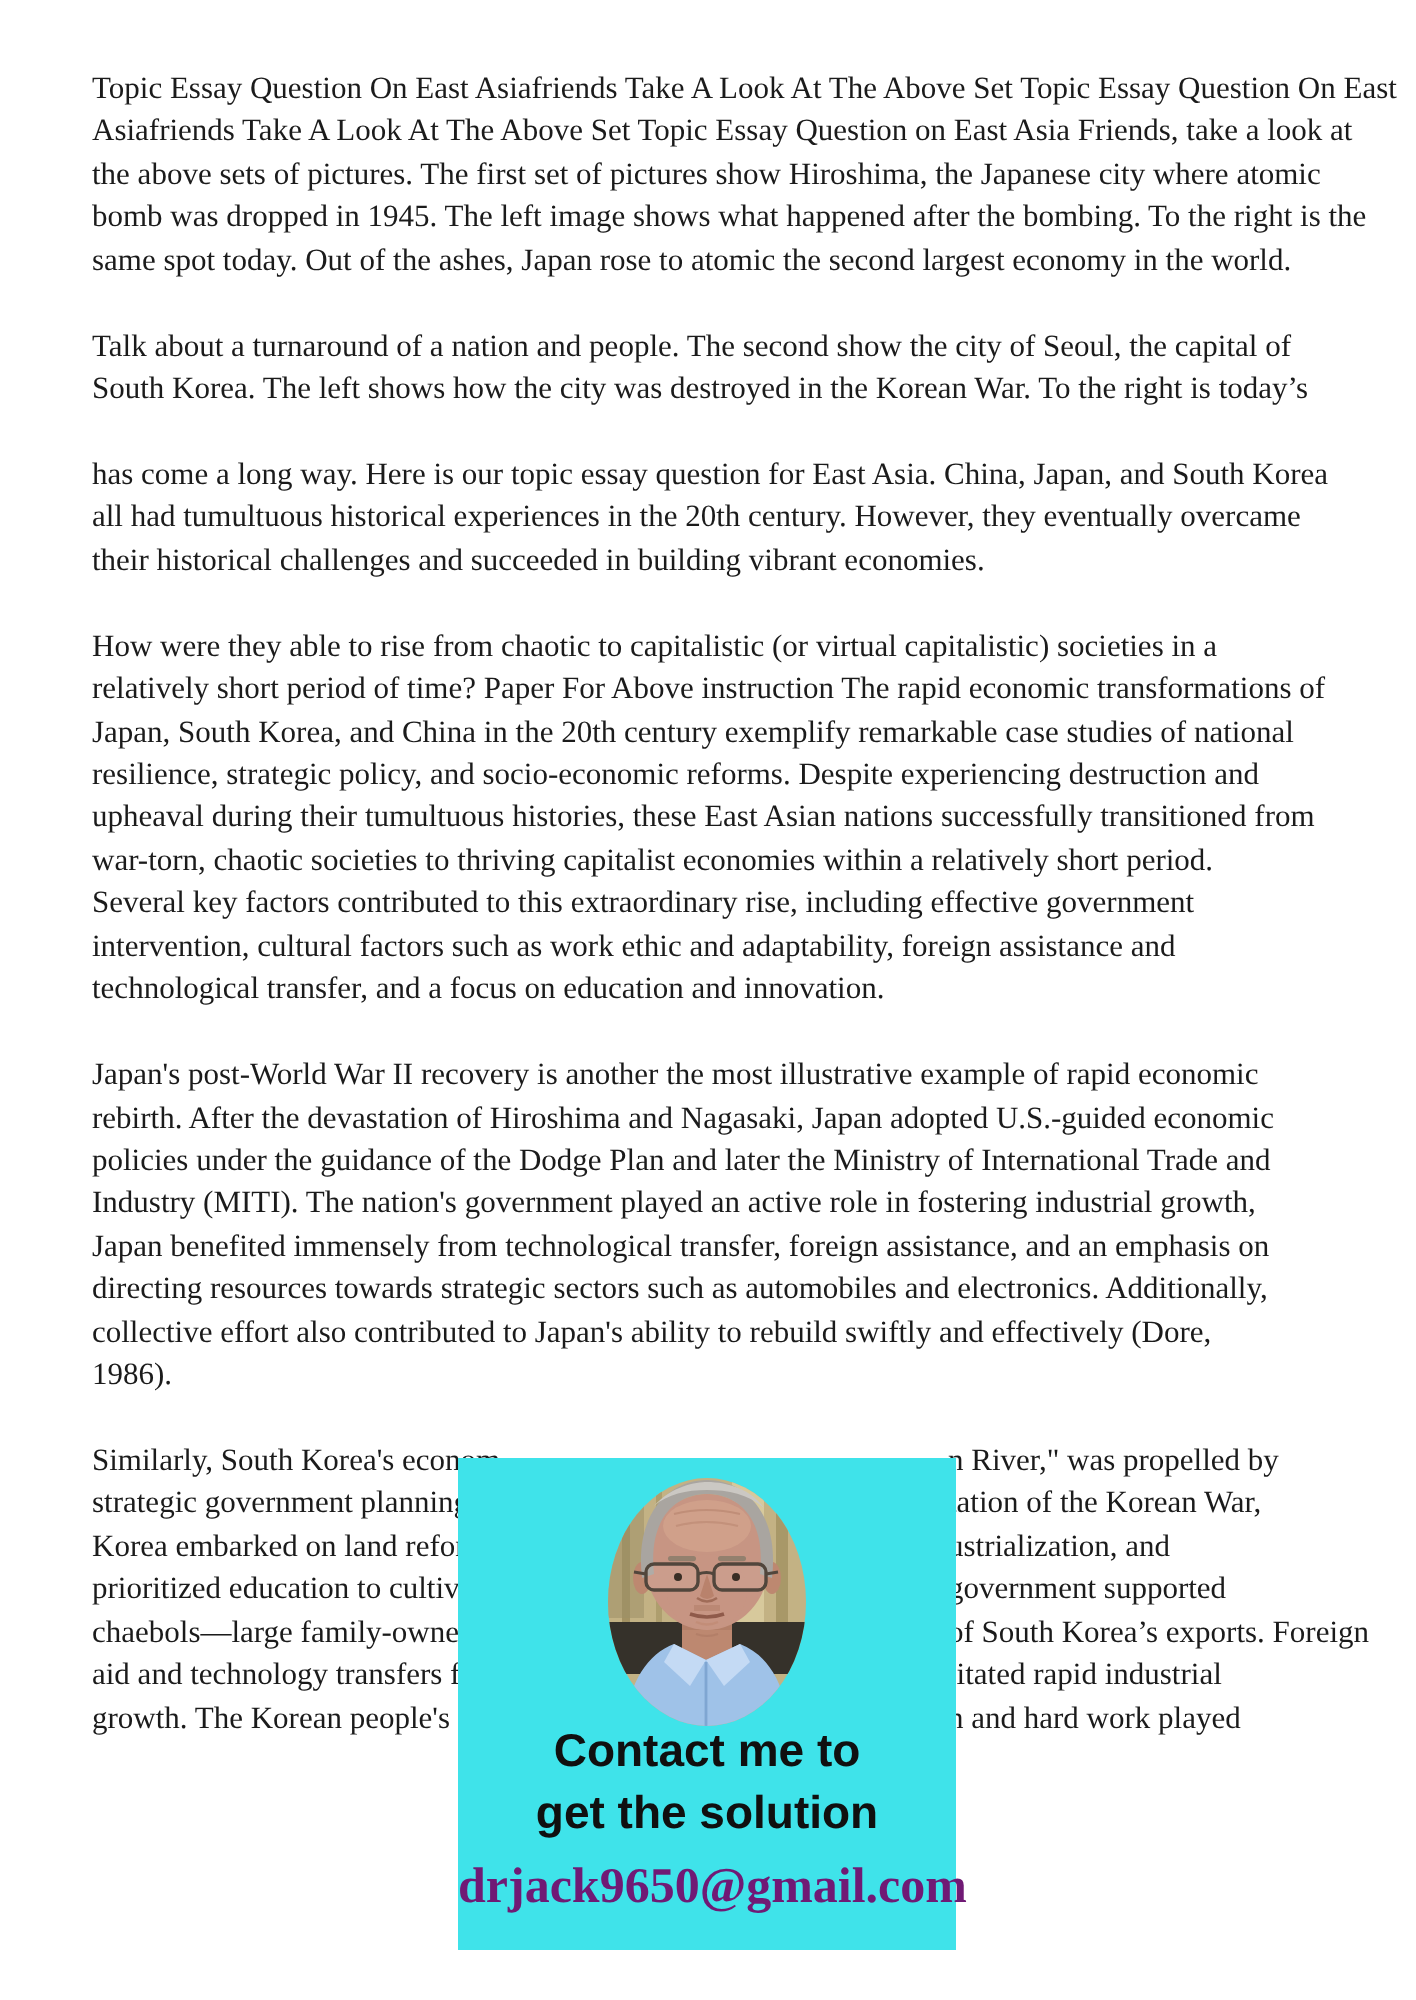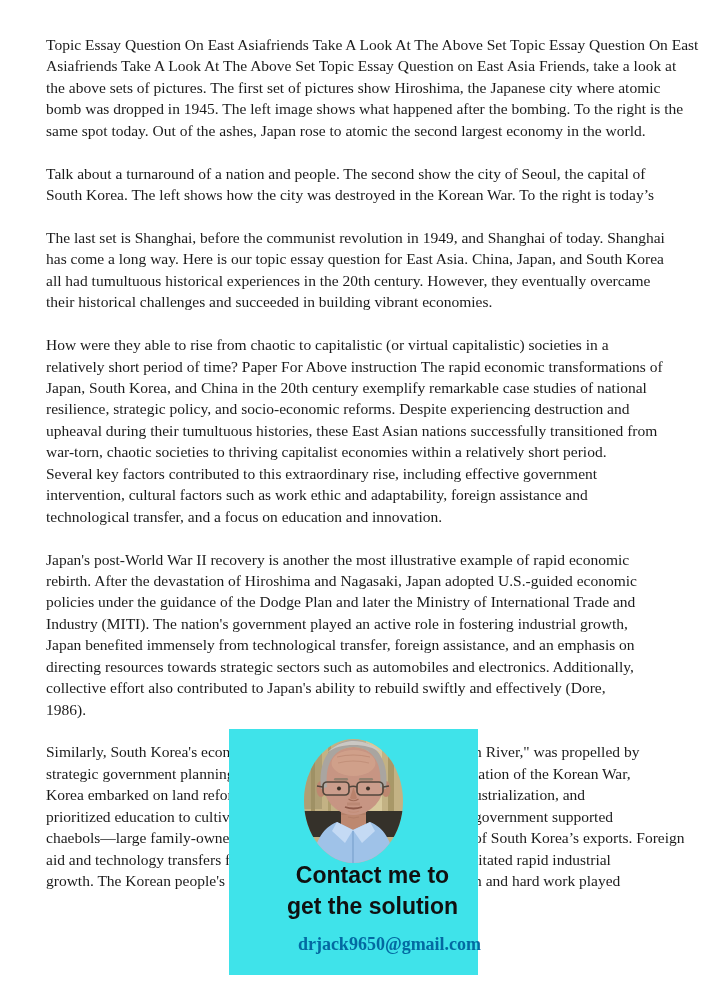--- a/index.html
+++ b/index.html
@@ -42,45 +42,43 @@
     line-height:31px;
     color:#101010;
     letter-spacing:0px;
   }
   .email{
     position:absolute;
     left:0;top:200px;width:100%;
     text-align:center;
     font-family:"Liberation Serif","DejaVu Serif",serif;
     font-weight:700;
-    font-size:18px;
+    font-size:25px;
     line-height:30px;
-    color:#0369a1;
-    padding-left:36px;
+    color:#701a75;
   }
 </style>
 </head>
 <body>
 
 <div class="page" style="background: rgb(255, 255, 255);">
 
   <div class="doc" id="doc" style="color: rgb(27, 27, 27);">
       <div class="para">
         <div class="line">Topic Essay Question On East Asiafriends Take A Look At The Above Set Topic Essay Question On East</div>
         <div class="line">Asiafriends Take A Look At The Above Set Topic Essay Question on East Asia Friends, take a look at</div>
         <div class="line">the above sets of pictures. The first set of pictures show Hiroshima, the Japanese city where atomic</div>
         <div class="line">bomb was dropped in 1945. The left image shows what happened after the bombing. To the right is the</div>
         <div class="line">same spot today. Out of the ashes, Japan rose to atomic the second largest economy in the world.</div>
       </div>
       <div class="para">
         <div class="line">Talk about a turnaround of a nation and people. The second show the city of Seoul, the capital of</div>
         <div class="line">South Korea. The left shows how the city was destroyed in the Korean War. To the right is today’s</div>
       </div>
       <div class="para">
-        <div class="line">The last set is Shanghai, before the communist revolution in 1949, and Shanghai of today. Shanghai</div>
         <div class="line">has come a long way. Here is our topic essay question for East Asia. China, Japan, and South Korea</div>
         <div class="line">all had tumultuous historical experiences in the 20th century. However, they eventually overcame</div>
         <div class="line">their historical challenges and succeeded in building vibrant economies.</div>
       </div>
       <div class="para">
         <div class="line">How were they able to rise from chaotic to capitalistic (or virtual capitalistic) societies in a</div>
         <div class="line">relatively short period of time? Paper For Above instruction The rapid economic transformations of</div>
         <div class="line">Japan, South Korea, and China in the 20th century exemplify remarkable case studies of national</div>
         <div class="line">resilience, strategic policy, and socio-economic reforms. Despite experiencing destruction and</div>
         <div class="line">upheaval during their tumultuous histories, these East Asian nations successfully transitioned from</div>
@@ -168,21 +166,21 @@
           <rect x="43" y="63.5" width="13" height="3" fill="#B07C66" opacity="0.5"></rect>
 
           <path d="M41,68 Q49.5,71 58,68" stroke="#8F5A4A" stroke-width="1.8" fill="none"></path>
           <path d="M44,72 Q49.5,74.5 55,72" stroke="#C08A74" stroke-width="1.2" fill="none" opacity="0.7"></path>
 
           <path d="M44,78 Q49.5,80 55,78" stroke="#A97660" stroke-width="1" fill="none" opacity="0.5"></path>
         </g>
       </svg>
     </div>
 
-    <div class="headline" style="color: rgb(16, 16, 16); padding-left: 19px;">
+    <div class="headline" style="color: rgb(16, 16, 16);">
       <div>Contact me to</div>
       <div>get the solution</div>
     </div>
 
     <div class="email">drjack9650@gmail.com</div>
 
   </div>
 </div>
 
 </body></html>

